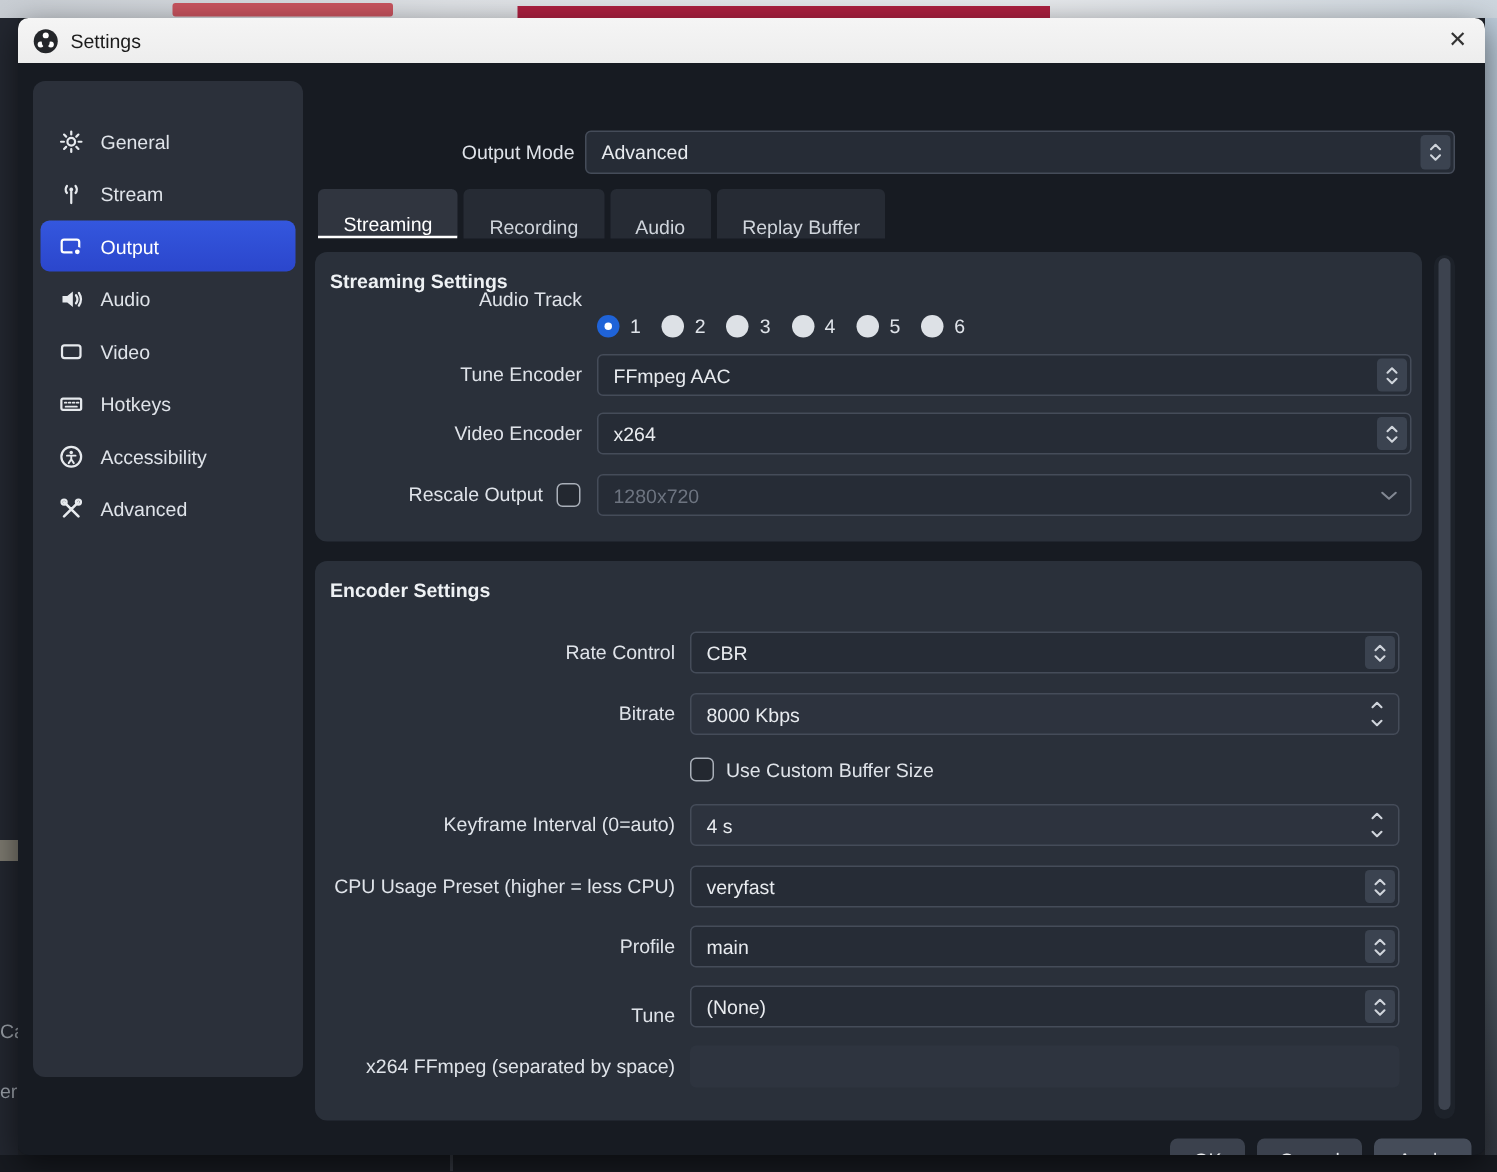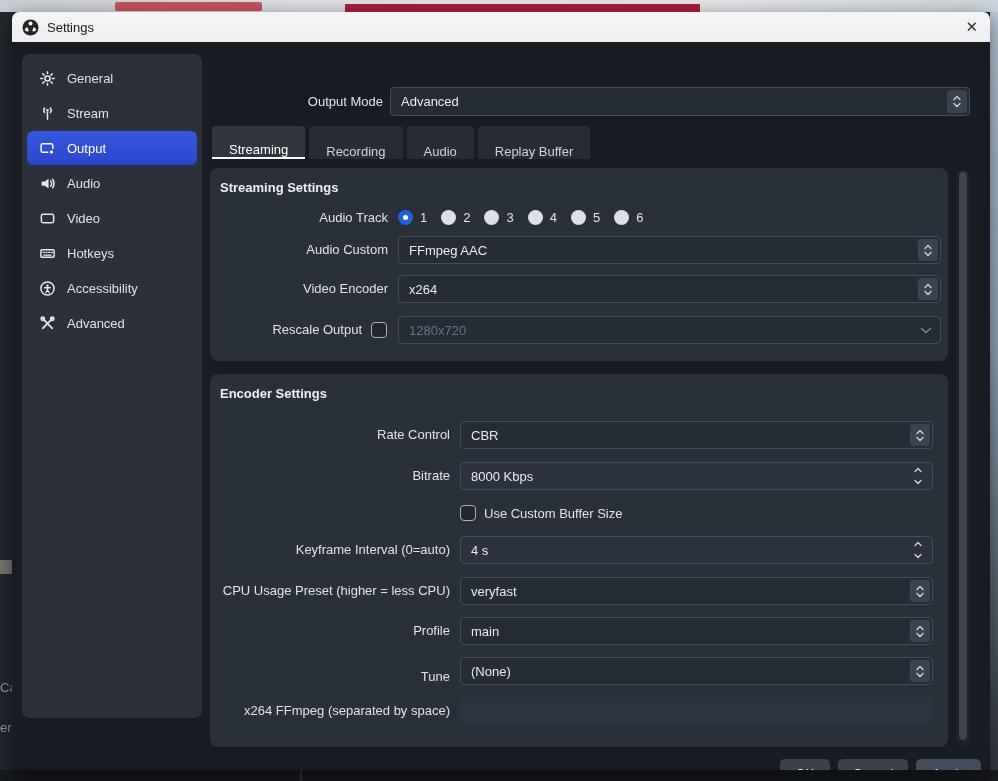--- a/index.html
+++ b/index.html
@@ -26,21 +26,21 @@
     border-radius:7px; overflow:hidden; box-shadow:0 6px 22px rgba(0,0,0,.55); background:#171b22; }
   .titlebar { position:absolute; left:0; top:0; width:978px; height:30px;
     background:linear-gradient(#f5f5f5,#ededed); display:flex; align-items:center; }
   .titlebar .logo { width:17px; height:17px; margin-left:10px; }
   .titlebar .title { margin-left:8px; font-size:13px; color:#1b1b1b; }
   .titlebar .close { margin-left:auto; margin-right:12px; font-size:15px; color:#333; cursor:default; line-height:30px; }
 
   .win-body { position:absolute; left:0; top:30px; width:978px; height:728px; background:#171b22; }
 
   
-  .sidebar { position:absolute; left:10px; top:12px; width:180px; height:664px; background:#2b303a; border-radius:8px; padding-top:6px; }
+  .sidebar { position:absolute; left:10px; top:12px; width:180px; height:664px; background:#2b303a; border-radius:8px; padding-top:22px; }
   .side-item { height:34px; margin:1px 5px; border-radius:6px; display:flex; align-items:center; gap:11px; padding-left:12px;
     color:#dfe3e9; font-size:13px; }
   .side-item.selected { background:linear-gradient(#3457de,#2b46cc); color:#fff; }
   .side-item svg { flex:0 0 17px; }
 
   
   .lbl { position:absolute; color:#dfe3e9; font-size:13px; text-align:right; }
   .om-label { left:198px; top:45px; width:173px; height:29px; line-height:29px; }
 
   
@@ -220,21 +220,21 @@
             <span>Audio</span>
           </div>
         <div class="tab">
             <span>Replay Buffer</span>
           </div>
       </div>
 
       <section class="group group1">
         <h3>Streaming Settings</h3>
 
-        <div class="lbl" style="left:0; top:42px; width:178px; height:16px; line-height:16px;">Audio Track</div>
+        <div class="lbl" style="left:0; top:24px; width:178px; height:16px; line-height:16px;">Audio Track</div>
         <div class="radios">
           <span class="radio-pair">
               <span class="radio on"></span>
               <span class="radio-num">1</span>
             </span>
           <span class="radio-pair">
               <span class="radio"></span>
               <span class="radio-num">2</span>
             </span>
           <span class="radio-pair">
@@ -248,21 +248,21 @@
           <span class="radio-pair">
               <span class="radio"></span>
               <span class="radio-num">5</span>
             </span>
           <span class="radio-pair">
               <span class="radio"></span>
               <span class="radio-num">6</span>
             </span>
         </div>
 
-        <div class="lbl" style="left:0; top:68px; width:178px; height:28px; line-height:28px;">Audio Custom</div>
+        <div class="lbl" style="left:0; top:68px; width:178px; height:28px; line-height:28px;">Tune Encoder</div>
         <div class="combo" style="left:188px; top:68px; width:543px; height:28px;">
           <span class="val">FFmpeg AAC</span>
           <span class="spin-btn">
             <svg class="chev" width="10" height="6" viewBox="0 0 10 6">
                 <path d="M2 4.5 L5 1.5 L8 4.5"></path>
               </svg>
             <svg class="chev" width="10" height="6" viewBox="0 0 10 6">
                 <path d="M2 1.5 L5 4.5 L8 1.5"></path>
               </svg>
           </span>

